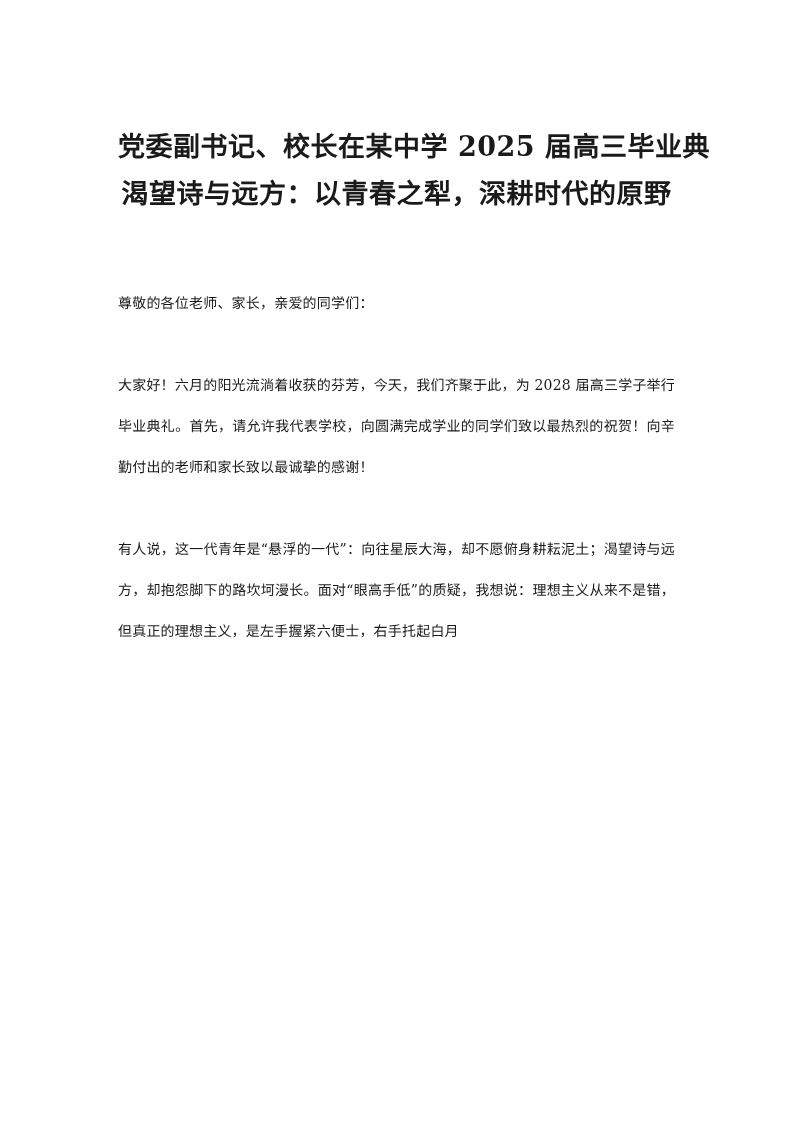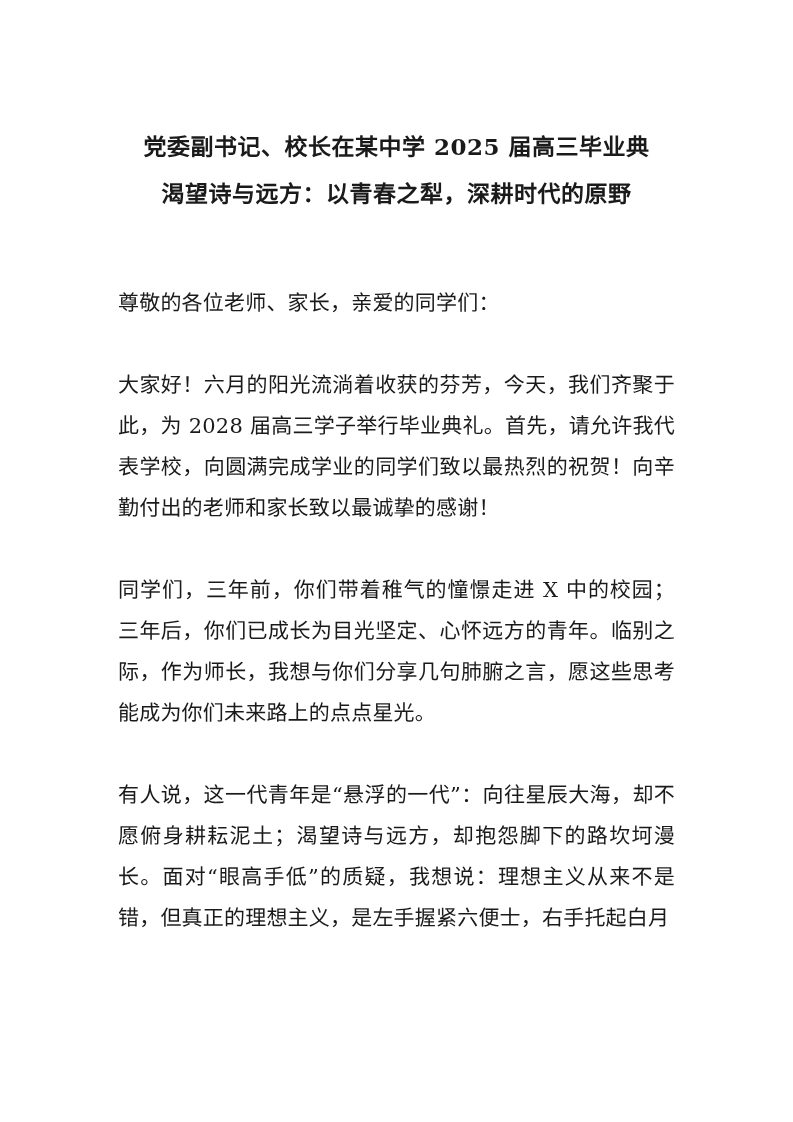--- a/index.html
+++ b/index.html
@@ -16,33 +16,33 @@
     box-sizing: border-box;
     width: 793px;
     height: 1122px;
     padding: 0 118px;
     background: #ffffff;
     font-family: "DejaVu Serif", serif;
     color: #1a1a1a;
   }
   .doc-title {
     margin: 123px 0 0 0;
-    font-size: 23px;
+    font-size: 27px;
     font-weight: 700;
     line-height: 47px;
     text-align: center;
     letter-spacing: 0.5px;
   }
   .title-line {
     display: block;
     white-space: nowrap;
   }
   .para {
     margin: 41px 0 0 0;
-    font-size: 21px;
+    font-size: 14px;
     line-height: 41px;
     text-align: justify;
     text-justify: inter-ideograph;
     letter-spacing: 0.2px;
     word-break: break-all;
   }
   .salutation {
     margin-top: 66px;
   }
 </style>
@@ -53,18 +53,17 @@
 
   <h1 class="doc-title">
     <span class="title-line">党委副书记、校长在某中学 2025 届高三毕业典</span>
     <span class="title-line">渴望诗与远方：以青春之犁，深耕时代的原野</span>
   </h1>
 
   <p class="para salutation">尊敬的各位老师、家长，亲爱的同学们：</p>
 
   <p class="para">大家好！六月的阳光流淌着收获的芬芳，今天，我们齐聚于此，为 2028 届高三学子举行毕业典礼。首先，请允许我代表学校，向圆满完成学业的同学们致以最热烈的祝贺！向辛勤付出的老师和家长致以最诚挚的感谢！</p>
 
-  <p class="para">同学们，三年前，你们带着稚气的憧憬走进 X 中的校园；三年后，你们已成长为目光坚定、心怀远方的青年。临别之际，作为师长，我想与你们分享几句肺腑之言，愿这些思考能成为你们未来路上的点点星光。</p>
 
 
   <p class="para">有人说，这一代青年是“悬浮的一代”：向往星辰大海，却不愿俯身耕耘泥土；渴望诗与远方，却抱怨脚下的路坎坷漫长。面对“眼高手低”的质疑，我想说：理想主义从来不是错，但真正的理想主义，是左手握紧六便士，右手托起白月</p>
 
 </div>
 
 </body></html>

